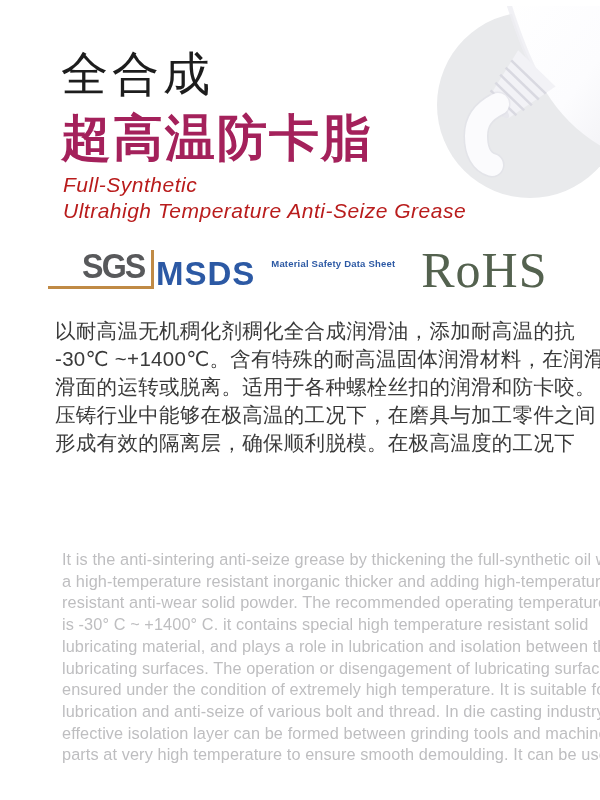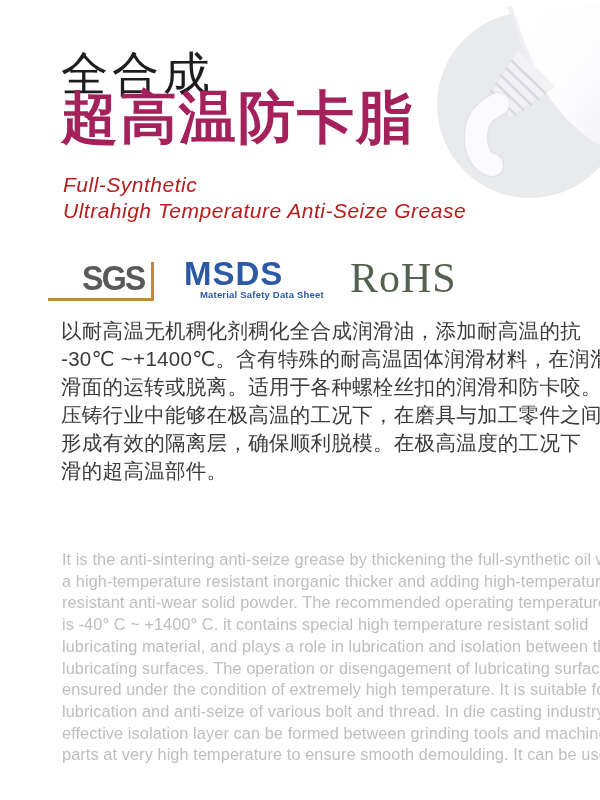--- a/index.html
+++ b/index.html
@@ -10,67 +10,67 @@
     overflow:hidden;
     font-family:"Liberation Sans","DejaVu Sans",sans-serif;
   }
   
   .title-zh1{
     position:absolute;left:61px;top:48px;
     font-size:47px;line-height:52px;color:#1d1d1d;
     letter-spacing:4px;font-weight:400;
   }
   .title-zh2{
-    position:absolute;left:61px;top:89px;
-    font-size:57px;line-height:56px;color:#A4215B;
+    position:absolute;left:61px;top:110px;
+    font-size:50px;line-height:56px;color:#A4215B;
     letter-spacing:2px;font-weight:700;
   }
   .subtitle{
     position:absolute;left:63px;top:172px;
     font-style:italic;color:#b91c1c;
     font-size:21px;line-height:26px;letter-spacing:0.5px;
   }
   
   .photo{position:absolute;left:434px;top:6px;}
   
   .certs{
-    position:absolute;left:64px;top:258px;
-    display:flex;align-items:flex-start;
+    position:absolute;left:64px;top:246px;
+    display:flex;align-items:flex-end;
   }
   .sgs{position:relative;padding:2px 6px 5px 18px;}
   .sgs-label{
     font-size:35px;line-height:36px;font-weight:700;
     color:#58595B;letter-spacing:-2px;
     display:inline-block;transform:scaleX(0.92);transform-origin:left;
   }
   .sgs-underline{
     position:absolute;left:-16px;right:2px;bottom:0;
     height:3px;background:#C08A45;
   }
   .sgs-vline{
     position:absolute;right:2px;top:4px;bottom:0;
     width:3px;background:#C08A45;
   }
-  .msds{margin-left:28px;display:flex;flex-direction:column;}
+  .msds{display:flex;flex-direction:row;}
   .msds-label{
     font-size:33px;line-height:31px;font-weight:700;
     color:#2C59A4;letter-spacing:1px;
   }
   .msds-tagline{
     font-size:9.5px;line-height:12px;font-weight:700;
     color:#2C59A4;letter-spacing:0.2px;white-space:nowrap;padding-left:16px;
   }
   .rohs{
     margin-left:26px;margin-top:1px;
     font-family:"Liberation Serif","DejaVu Serif",serif;
-    font-size:42px;line-height:38px;color:#54624F;letter-spacing:1px;
+    font-size:50px;line-height:38px;color:#54624F;letter-spacing:1px;
   }
   
   .desc-zh{
-    position:absolute;left:61px;top:317px;width:514px;
+    position:absolute;left:55px;top:317px;width:514px;
     font-size:20.5px;line-height:28px;color:#3A3A3A;
     letter-spacing:0.3px;
   }
   .desc-en{
     position:absolute;left:62px;top:549px;width:516px;
     font-size:16.3px;line-height:21.7px;color:#BEBEC0;
     letter-spacing:0.1px;
   }
   .desc-zh .line,.desc-en .line{white-space:nowrap;}
 </style>
@@ -123,28 +123,27 @@
     </div>
     <div class="rohs">RoHS</div>
   </div>
 
   <div class="desc-zh">
       <div class="line">以耐高温无机稠化剂稠化全合成润滑油，添加耐高温的抗</div>
       <div class="line">-30℃ ~+1400℃。含有特殊的耐高温固体润滑材料，在润滑</div>
       <div class="line">滑面的运转或脱离。适用于各种螺栓丝扣的润滑和防卡咬。</div>
       <div class="line">压铸行业中能够在极高温的工况下，在磨具与加工零件之间</div>
       <div class="line">形成有效的隔离层，确保顺利脱模。在极高温度的工况下</div>
-      <div class="line">滑的超高温部件。</div>
     </div>
 
   <div class="desc-en">
       <div class="line">It is the anti-sintering anti-seize grease by thickening the full-synthetic oil with</div>
       <div class="line">a high-temperature resistant inorganic thicker and adding high-temperature</div>
       <div class="line">resistant anti-wear solid powder. The recommended operating temperature</div>
-      <div class="line">is -40° C ~ +1400° C. it contains special high temperature resistant solid</div>
+      <div class="line">is -30° C ~ +1400° C. it contains special high temperature resistant solid</div>
       <div class="line">lubricating material, and plays a role in lubrication and isolation between the</div>
       <div class="line">lubricating surfaces. The operation or disengagement of lubricating surface is</div>
       <div class="line">ensured under the condition of extremely high temperature. It is suitable for</div>
       <div class="line">lubrication and anti-seize of various bolt and thread. In die casting industry, an</div>
       <div class="line">effective isolation layer can be formed between grinding tools and machined</div>
       <div class="line">parts at very high temperature to ensure smooth demoulding. It can be used</div>
     </div>
 
 </div>
 

